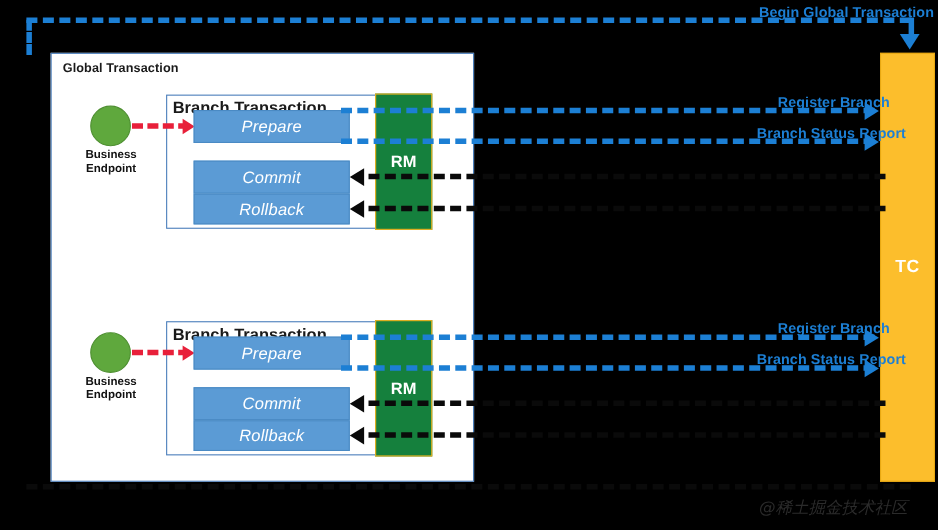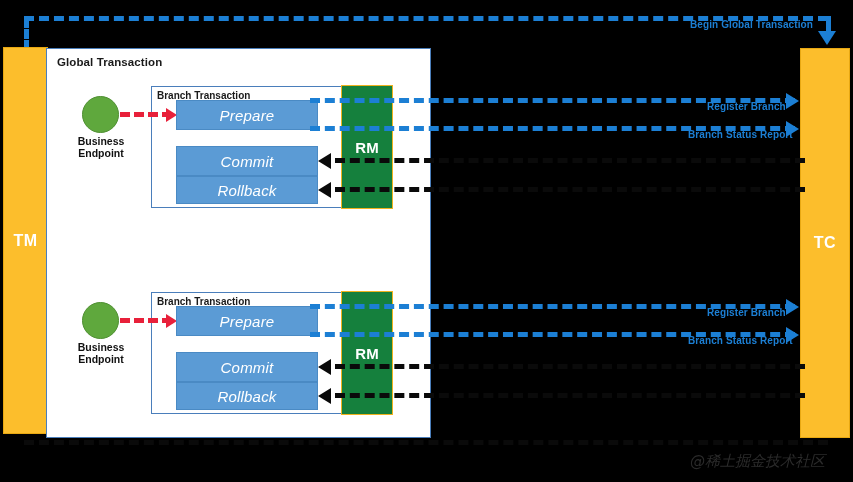--- a/index.html
+++ b/index.html
@@ -23,21 +23,21 @@
     position:absolute;left:10px;top:7px;
     color:#1A1A1A;font-size:11.5px;font-weight:700;letter-spacing:.1px;
   }
 
   
   .branch-box{
     background:#FFFFFF;border:1px solid #4A7EBB;
   }
   .branch-title{
     position:absolute;left:5px;top:3px;
-    color:#1A1A1A;font-size:10px;font-weight:700;
+    color:#1A1A1A;font-size:15px;font-weight:700;
   }
 
   
   .opbar{
     background:#5B9BD5;border:1px solid #4A8AC4;
     display:flex;align-items:center;justify-content:center;
     color:#FFFFFF;font-size:15px;font-style:italic;font-weight:400;
     letter-spacing:.2px;
   }
 
@@ -81,46 +81,42 @@
     width:0;height:0;border-top:8px solid transparent;border-bottom:8px solid transparent;
     border-right:13px solid #0A0A0A;
   }
   .arrow-down{
     width:0;height:0;border-left:9px solid transparent;border-right:9px solid transparent;
     border-top:14px solid #1C7FD4;
   }
 
   
   .cap-blue{
-    color:#1C7FD4;font-size:10px;font-weight:700;white-space:nowrap;
+    color:#1C7FD4;font-size:13px;font-weight:700;white-space:nowrap;
     letter-spacing:.1px;
-    margin-top:16px;
   }
 
   
   .watermark{
     color:#2B2B2B;font-size:15px;white-space:nowrap;
     font-family:"DejaVu Sans",sans-serif;
     font-style:italic;
   }
 </style>
 </head>
 <body>
 
 <div id="stage">
 
   <div class="abs dash-blue-v" style="left:24px;top:18px;height:32px;"></div>
   <div class="abs dash-blue-h" style="left:24px;top:16px;width:804px;"></div>
   <div class="abs dash-blue-v" style="left:826px;top:16px;height:20px;"></div>
   <div class="abs arrow-down" style="left:818px;top:31px;"></div>
   <div class="abs cap-blue" style="left:690px;top:3px;">Begin Global Transaction</div>
 
-  <div class="abs actor" style="left:3px;top:47px;width:45px;height:387px;">
-    <span>TM</span>
-  </div>
 
   <div class="abs actor" style="left:800px;top:48px;width:50px;height:390px;">
     <span>TC</span>
   </div>
 
   <div class="abs global-box" style="left:46px;top:48px;width:385px;height:390px;">
     <span class="global-title">Global Transaction</span>
   </div>
 
   <div class="abs branch-box" style="left:151px;top:86px;width:193px;height:122px;">

